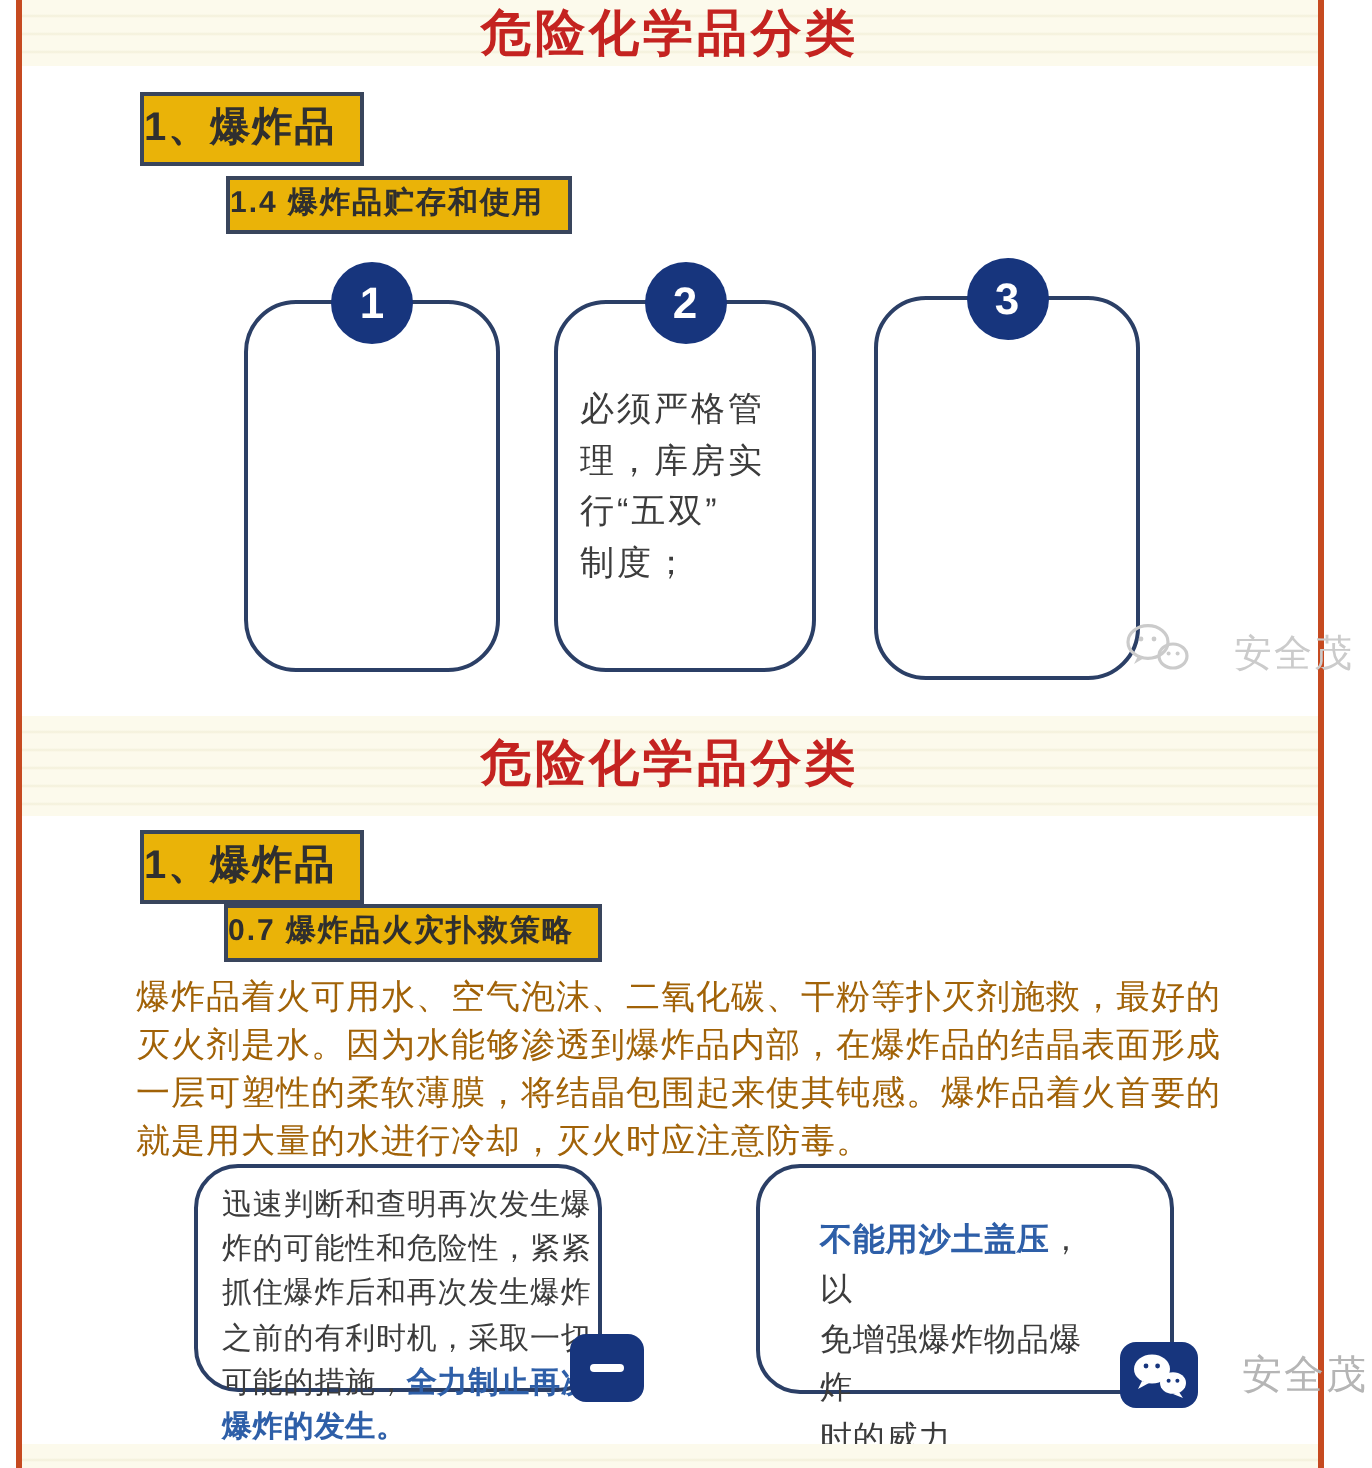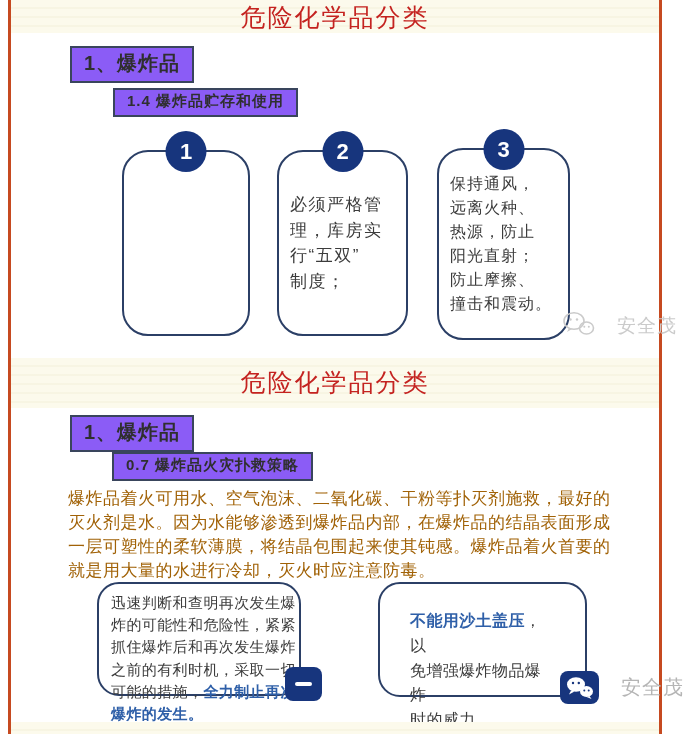--- a/index.html
+++ b/index.html
@@ -14,29 +14,29 @@
 
   .band{
     position:absolute;left:11px;width:648px;
     background:repeating-linear-gradient(180deg,#fcfaec 0px,#fcfaec 7px,#f3f0da 8px,#fcfaec 9px);
   }
   .band-top{top:0;height:33px;}
   .band-mid{top:358px;height:50px;}
   .band-bottom{top:722px;height:12px;}
 
   .main-title{
-    width:100%;text-align:center;font-size:25px;font-weight:400;
+    width:100%;text-align:center;font-size:25px;font-weight:700;
     color:#c42320;letter-spacing:2px;line-height:1.15;
   }
   .band-top .main-title{padding-top:3px;}
   .band-mid .main-title{padding-top:10px;}
 
   .label-box{
-    position:absolute;background:#8b5cf6;border:2px solid #39455c;
-    padding:2px 12px 4px 12px;font-weight:700;color:#2f2f2f;
+    position:absolute;background:#eab308;border:2px solid #39455c;
+    padding:2px 12px 4px 0;font-weight:700;color:#2f2f2f;
     letter-spacing:1px;white-space:nowrap;
   }
   .cat-box{font-size:20px;}
   .sub-box{font-size:15px;}
   .cat-1{left:70px;top:46px;}
   .sub-1{left:113px;top:88px;}
   .cat-2{left:70px;top:415px;}
   .sub-2{left:112px;top:452px;}
 
   .step-card{
@@ -114,26 +114,20 @@
 </div>
 <div class="step-card card-2">
   <div class="step-circle">2</div>
   <div class="step-text">必须严格管
 理，库房实
 行“五双”
 制度；</div>
 </div>
 <div class="step-card card-3">
   <div class="step-circle">3</div>
-  <div class="step-text">保持通风，
-远离火种、
-热源，防止
-阳光直射；
-防止摩擦、
-撞击和震动。</div>
 </div>
 
 <div class="watermark wm-1">
   <span>
     <svg width="33" height="28" viewBox="0 0 33 28">
       <ellipse cx="12" cy="11" rx="10" ry="8.2" fill="none" stroke="#cbcbcb" stroke-width="1.6"></ellipse>
       <circle cx="8.5" cy="9.5" r="1.2" fill="#cbcbcb"></circle>
       <circle cx="15" cy="9.5" r="1.2" fill="#cbcbcb"></circle>
       <path d="M7 18 L5 22 L10 19 Z" fill="#cbcbcb"></path>
       <ellipse cx="24.5" cy="18" rx="7" ry="6" fill="none" stroke="#cbcbcb" stroke-width="1.6"></ellipse>

